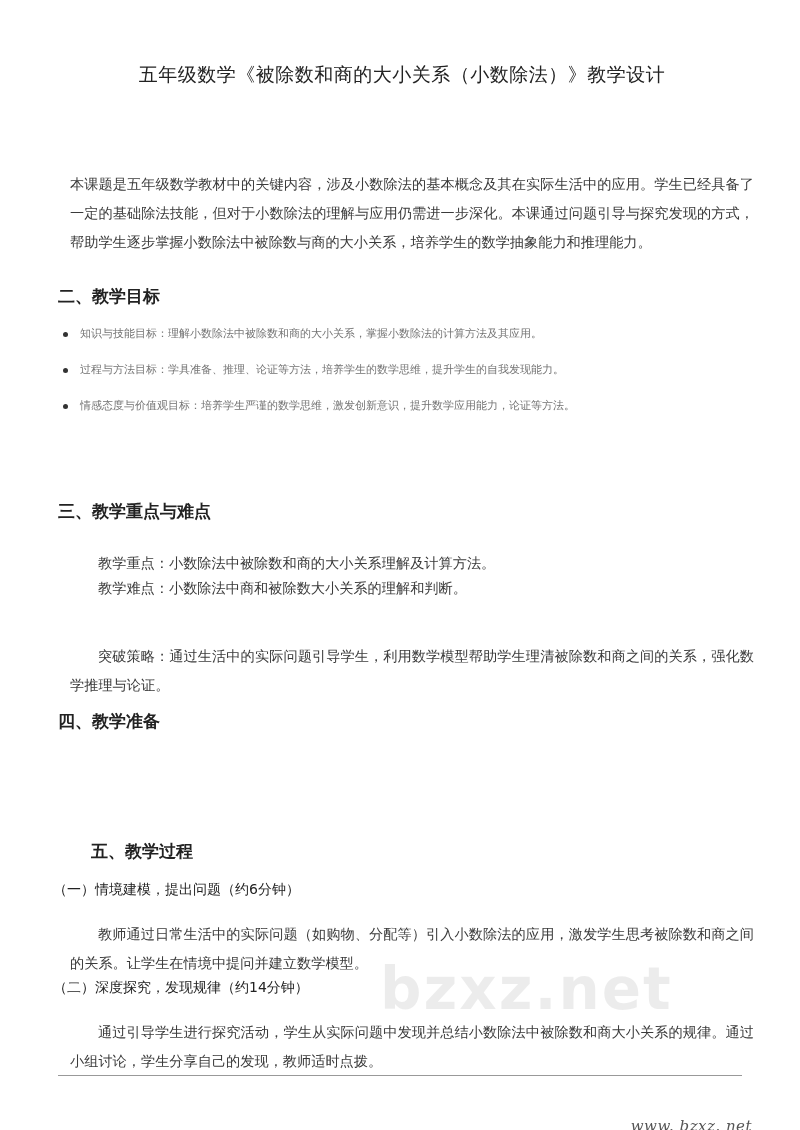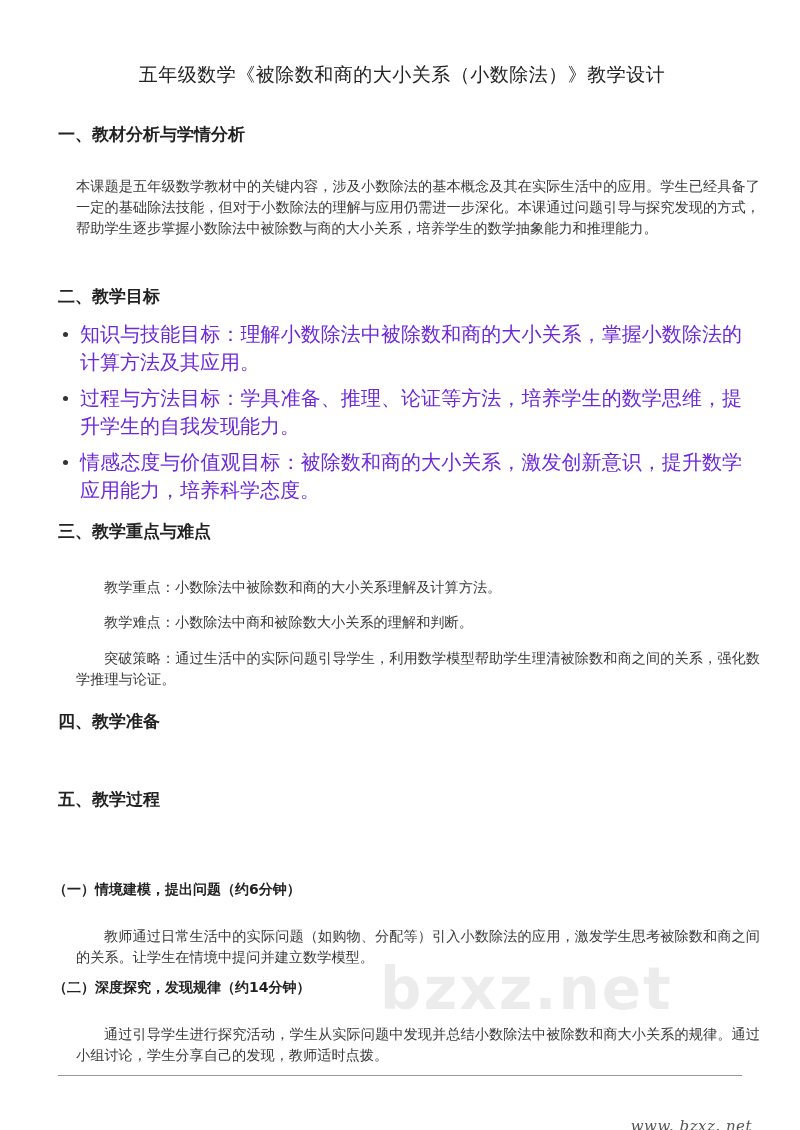--- a/index.html
+++ b/index.html
@@ -15,32 +15,32 @@
     font-size: 19px; font-weight: 500; color: #222; letter-spacing: 0.5px;
   }
   .h1 {
     position: absolute; left: 58px;
     font-family: "DejaVu Sans", "Liberation Sans", sans-serif;
     font-size: 17px; font-weight: bold; color: #222;
   }
   .h2 {
     position: absolute; left: 53px;
     font-family: "DejaVu Sans", "Liberation Sans", sans-serif;
-    font-size: 14px; font-weight: bold; color: #222;
+    font-size: 14px; font-weight: normal; color: #222;
   }
   .para {
     position: absolute; left: 58px; width: 684px;
-    font-size: 14.2px; line-height: 21px; color: #3a3a3a;
-    text-align: justify; margin: 18px;
+    font-size: 14.2px; line-height: 29px; color: #3a3a3a;
+    text-align: justify; margin: 12px;
   }
   .indent { text-indent: 28px; }
   .bullets { position: absolute; left: 58px; width: 684px; margin: 0; padding: 0; list-style: none; }
   .bullets li {
-    position: relative; padding-left: 22px; font-size: 20px; line-height: 28px;
-    color: #6d28d9; margin-bottom: 8px; text-align: justify;
+    position: relative; padding-left: 22px; font-size: 11px; line-height: 28px;
+    color: #737373; margin-bottom: 8px; text-align: justify;
   }
   .bullets li .dot {
     position: absolute; left: 5px; top: 12px; width: 5px; height: 5px;
     background: #333; border-radius: 50%;
   }
   .watermark {
     position: absolute; left: 380px; top: 955px;
     font-family: "DejaVu Sans", "Liberation Sans", sans-serif;
     font-size: 58px; font-weight: bold; color: #000; opacity: 0.07;
     letter-spacing: 2px;
@@ -55,38 +55,37 @@
     font-style: italic; font-size: 15px; color: #555; letter-spacing: 0.5px; margin-top: 34px;
   }
 </style>
 </head>
 <body>
 
 <div class="page">
 
   <div class="doc-title">五年级数学《被除数和商的大小关系（小数除法）》教学设计</div>
 
-  <div class="h1" style="top:123px;">一、教材分析与学情分析</div>
   <p class="para" style="top:158px;">本课题是五年级数学教材中的关键内容，涉及小数除法的基本概念及其在实际生活中的应用。学生已经具备了一定的基础除法技能，但对于小数除法的理解与应用仍需进一步深化。本课通过问题引导与探究发现的方式，帮助学生逐步掌握小数除法中被除数与商的大小关系，培养学生的数学抽象能力和推理能力。</p>
 
   <div class="h1" style="top:285px;">二、教学目标</div>
   <ul class="bullets" style="top:320px;">
     <li><span class="dot"></span><span>知识与技能目标：理解小数除法中被除数和商的大小关系，掌握小数除法的计算方法及其应用。</span></li>
     <li><span class="dot"></span><span>过程与方法目标：学具准备、推理、论证等方法，培养学生的数学思维，提升学生的自我发现能力。</span></li>
-    <li><span class="dot"></span><span>情感态度与价值观目标：被除数和商的大小关系，激发创新意识，提升数学应用能力，培养科学态度。</span></li>
+    <li><span class="dot"></span><span>情感态度与价值观目标：培养学生严谨的数学思维，激发创新意识，提升数学应用能力，论证等方法。</span></li>
   </ul>
 
-  <div class="h1" style="top:520px;text-align:right;">三、教学重点与难点</div>
-  <p class="para indent" style="top:559px;">教学重点：小数除法中被除数和商的大小关系理解及计算方法。</p>
-  <p class="para indent" style="top:594px;">教学难点：小数除法中商和被除数大小关系的理解和判断。</p>
+  <div class="h1" style="top:500px;text-align:right;">三、教学重点与难点</div>
+  <p class="para indent" style="top:537px;">教学重点：小数除法中被除数和商的大小关系理解及计算方法。</p>
+  <p class="para indent" style="top:562px;">教学难点：小数除法中商和被除数大小关系的理解和判断。</p>
   <p class="para indent" style="top:630px;">突破策略：通过生活中的实际问题引导学生，利用数学模型帮助学生理清被除数和商之间的关系，强化数学推理与论证。</p>
 
   <div class="h1" style="top:710px;">四、教学准备</div>
 
-  <div class="h1" style="top:788px;">五、教学过程</div>
+  <div class="h1" style="top:840px;margin-left:33px;">五、教学过程</div>
   <div class="h2" style="top:881px;">（一）情境建模，提出问题（约6分钟）</div>
   <p class="para indent" style="top:908px;">教师通过日常生活中的实际问题（如购物、分配等）引入小数除法的应用，激发学生思考被除数和商之间的关系。让学生在情境中提问并建立数学模型。</p>
   <div class="h2" style="top:979px;">（二）深度探究，发现规律（约14分钟）</div>
   <p class="para indent" style="top:1006px;">通过引导学生进行探究活动，学生从实际问题中发现并总结小数除法中被除数和商大小关系的规律。通过小组讨论，学生分享自己的发现，教师适时点拨。</p>
 
   <div class="watermark">bzxz.net</div>
 
   <div class="footer-rule"></div>
   <div class="footer-url">www. bzxz. net</div>
 </div>

